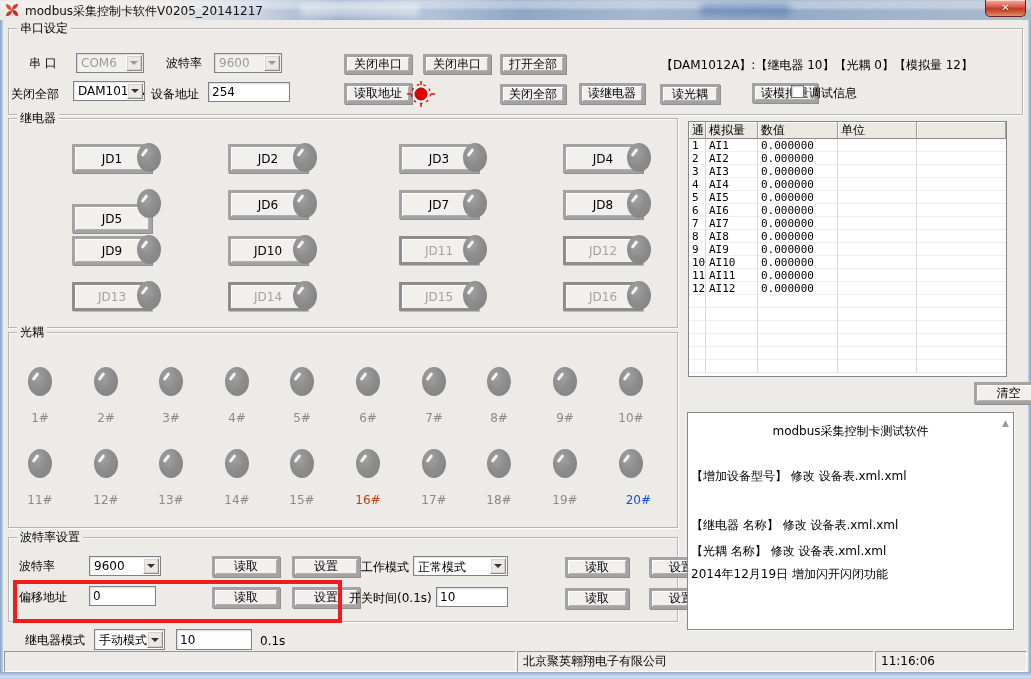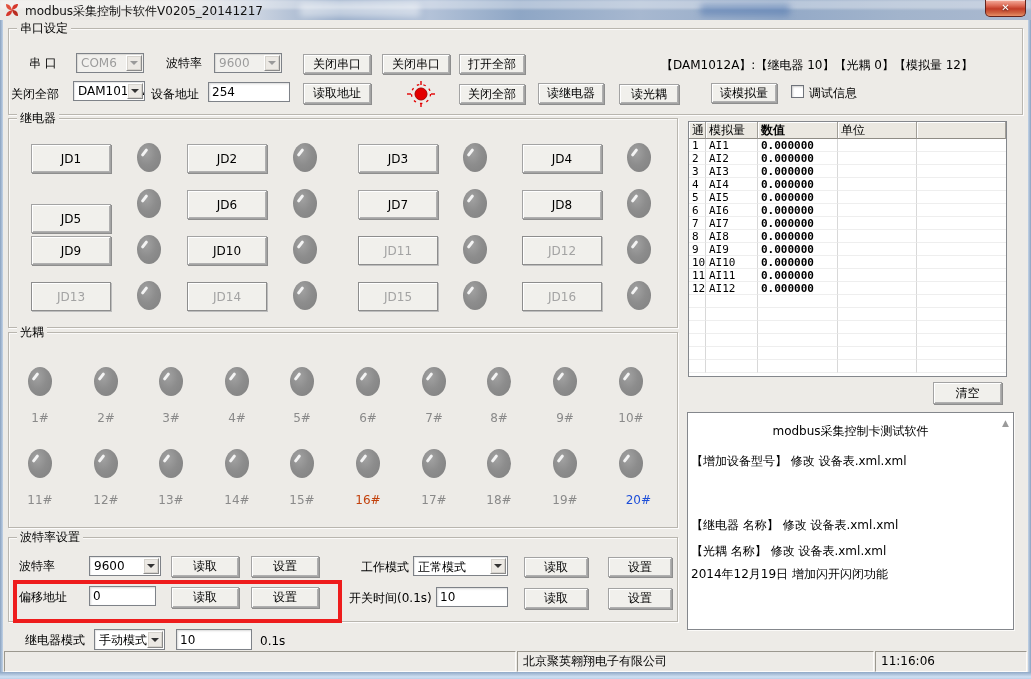--- a/index.html
+++ b/index.html
@@ -33,24 +33,24 @@
     background:linear-gradient(90deg,#c2d3e7,#8aa2c0); }
   .frame-bottom{ position:absolute; left:0; bottom:0; height:7px; width:100%;
     background:linear-gradient(#8fa8c6,#cfe0f2 70%,#b9cfe8); }
 
   
   .group { position:absolute; border:1px solid #b9b6af;
     box-shadow:inset 1px 1px 0 rgba(255,255,255,.75), 1px 1px 0 rgba(255,255,255,.85); }
   .glabel { position:absolute; top:-8px; left:8px; background:#edebe7; padding:0 3px;
     line-height:15px; white-space:nowrap; }
   .lbl { position:absolute; white-space:nowrap; line-height:14px; }
-  .btn { position:absolute; background:#f1f0ec; border:1px solid #a3a3a3;
+  .btn { position:absolute; background:#f1f0ec; border:3px solid #a3a3a3;
     box-shadow:inset 1px 1px 0 #ffffff, inset -1px -1px 0 #b0b0b0, 1px 1px 0 #8e8e8e;
     display:flex; align-items:center; justify-content:center; font-size:12px; cursor:default;
-    white-space:nowrap; }
+    white-space:nowrap;margin-left:41px; }
   .btn.disabled { color:#a3a3a3; border-color:#8d8d8d; box-shadow:inset 1px 1px 0 #fff, 1px 1px 0 #bdbdbd; }
   .tinput { position:absolute; background:#fff; border:1px solid #7e8288;
     box-shadow:inset 1px 1px 2px rgba(0,0,0,.15); font:12px "DejaVu Sans","Liberation Sans",sans-serif;
     padding:8px 3px; outline:none; }
   .combo { position:absolute; background:#fff; border:1px solid #7e8288;
     box-shadow:inset 1px 1px 1px rgba(0,0,0,.10);text-decoration:underline; }
   .combo .val { position:absolute; left:4px; top:2px; white-space:nowrap; overflow:hidden; }
   .combo .dd { position:absolute; right:1px; top:1px; bottom:1px; width:16px; background:#ece9e4;
     border:1px solid #fff; border-right-color:#8a8a8a; border-bottom-color:#8a8a8a;
     box-shadow:0 0 0 1px #d6d3cd inset; display:flex; align-items:center; justify-content:center; }
@@ -70,21 +70,21 @@
   
   .atable { position:absolute; left:688px; top:121px; width:319px; height:256px;
     background:#fff; border:1px solid #84878c; overflow:hidden; }
   .arow { display:flex; height:13px; line-height:13px; }
   .arow.hdr { height:17px; line-height:16px; }
   .ac { border-right:1px solid #d8d8d8; border-bottom:1px solid #eeeeee; overflow:hidden;
     padding-left:3px; font-size:11px; font-family:"DejaVu Sans Mono","Liberation Mono",monospace; }
   .arow.hdr .ac { background:#ebe8e1; border-right:1px solid #a19e97; border-bottom:1px solid #8f8c85;
     box-shadow:inset 1px 1px 0 #fff; font-size:12px;
     font-family:"DejaVu Sans","Liberation Sans",sans-serif; }
-  .c0{width:17px;} .c1{width:52px;} .c2{width:80px;font-weight:bold;} .c3{width:79px;} .c4{width:89px;border-right:none;}
+  .c0{width:17px;} .c1{width:52px;} .c2{width:80px;} .c3{width:79px;} .c4{width:89px;border-right:none;}
 
   
   .info { position:absolute; left:687px; top:412px; width:327px; height:218px; background:#fff;
     border:1px solid #84878c; box-shadow:1px 1px 0 #fbfaf8; overflow:hidden; }
   .info .ititle { position:absolute; left:0; top:10px; width:100%; text-align:center; font-size:12px; }
   .info .iline { position:absolute; left:3px; white-space:nowrap; font-size:12px; }
   .scroll-up { position:absolute; right:4px; top:6px; color:#9a9a9a; font-size:9px; line-height:9px; }
 
   
   .sb { position:absolute; top:651px; height:21px; background:#edebe7;
@@ -443,21 +443,21 @@
         <span class="ac c3"></span>
         <span class="ac c4"></span>
       </div>
   </div>
 
   <div class="btn" style="left:933px;top:382px;width:69px;height:22px">清空</div>
 
   <div class="info">
     <div class="ititle">modbus采集控制卡测试软件</div>
     <span class="scroll-up">▲</span>
-    <span class="iline" style="top:40px">【增加设备型号】 修改  设备表.xml.xml</span>
+    <span class="iline" style="top:55px">【增加设备型号】 修改  设备表.xml.xml</span>
     <span class="iline" style="top:104px">【继电器 名称】 修改  设备表.xml.xml</span>
     <span class="iline" style="top:130px">【光耦 名称】 修改  设备表.xml.xml</span>
     <span class="iline" style="top:153px">2014年12月19日  增加闪开闪闭功能</span>
   </div>
 
   <div class="sb" style="left:4px;width:512px"></div>
   <div class="sb" style="left:517px;width:357px">北京聚英翱翔电子有限公司</div>
   <div class="sb" style="left:875px;width:152px">11:16:06</div>
 
 </div>

